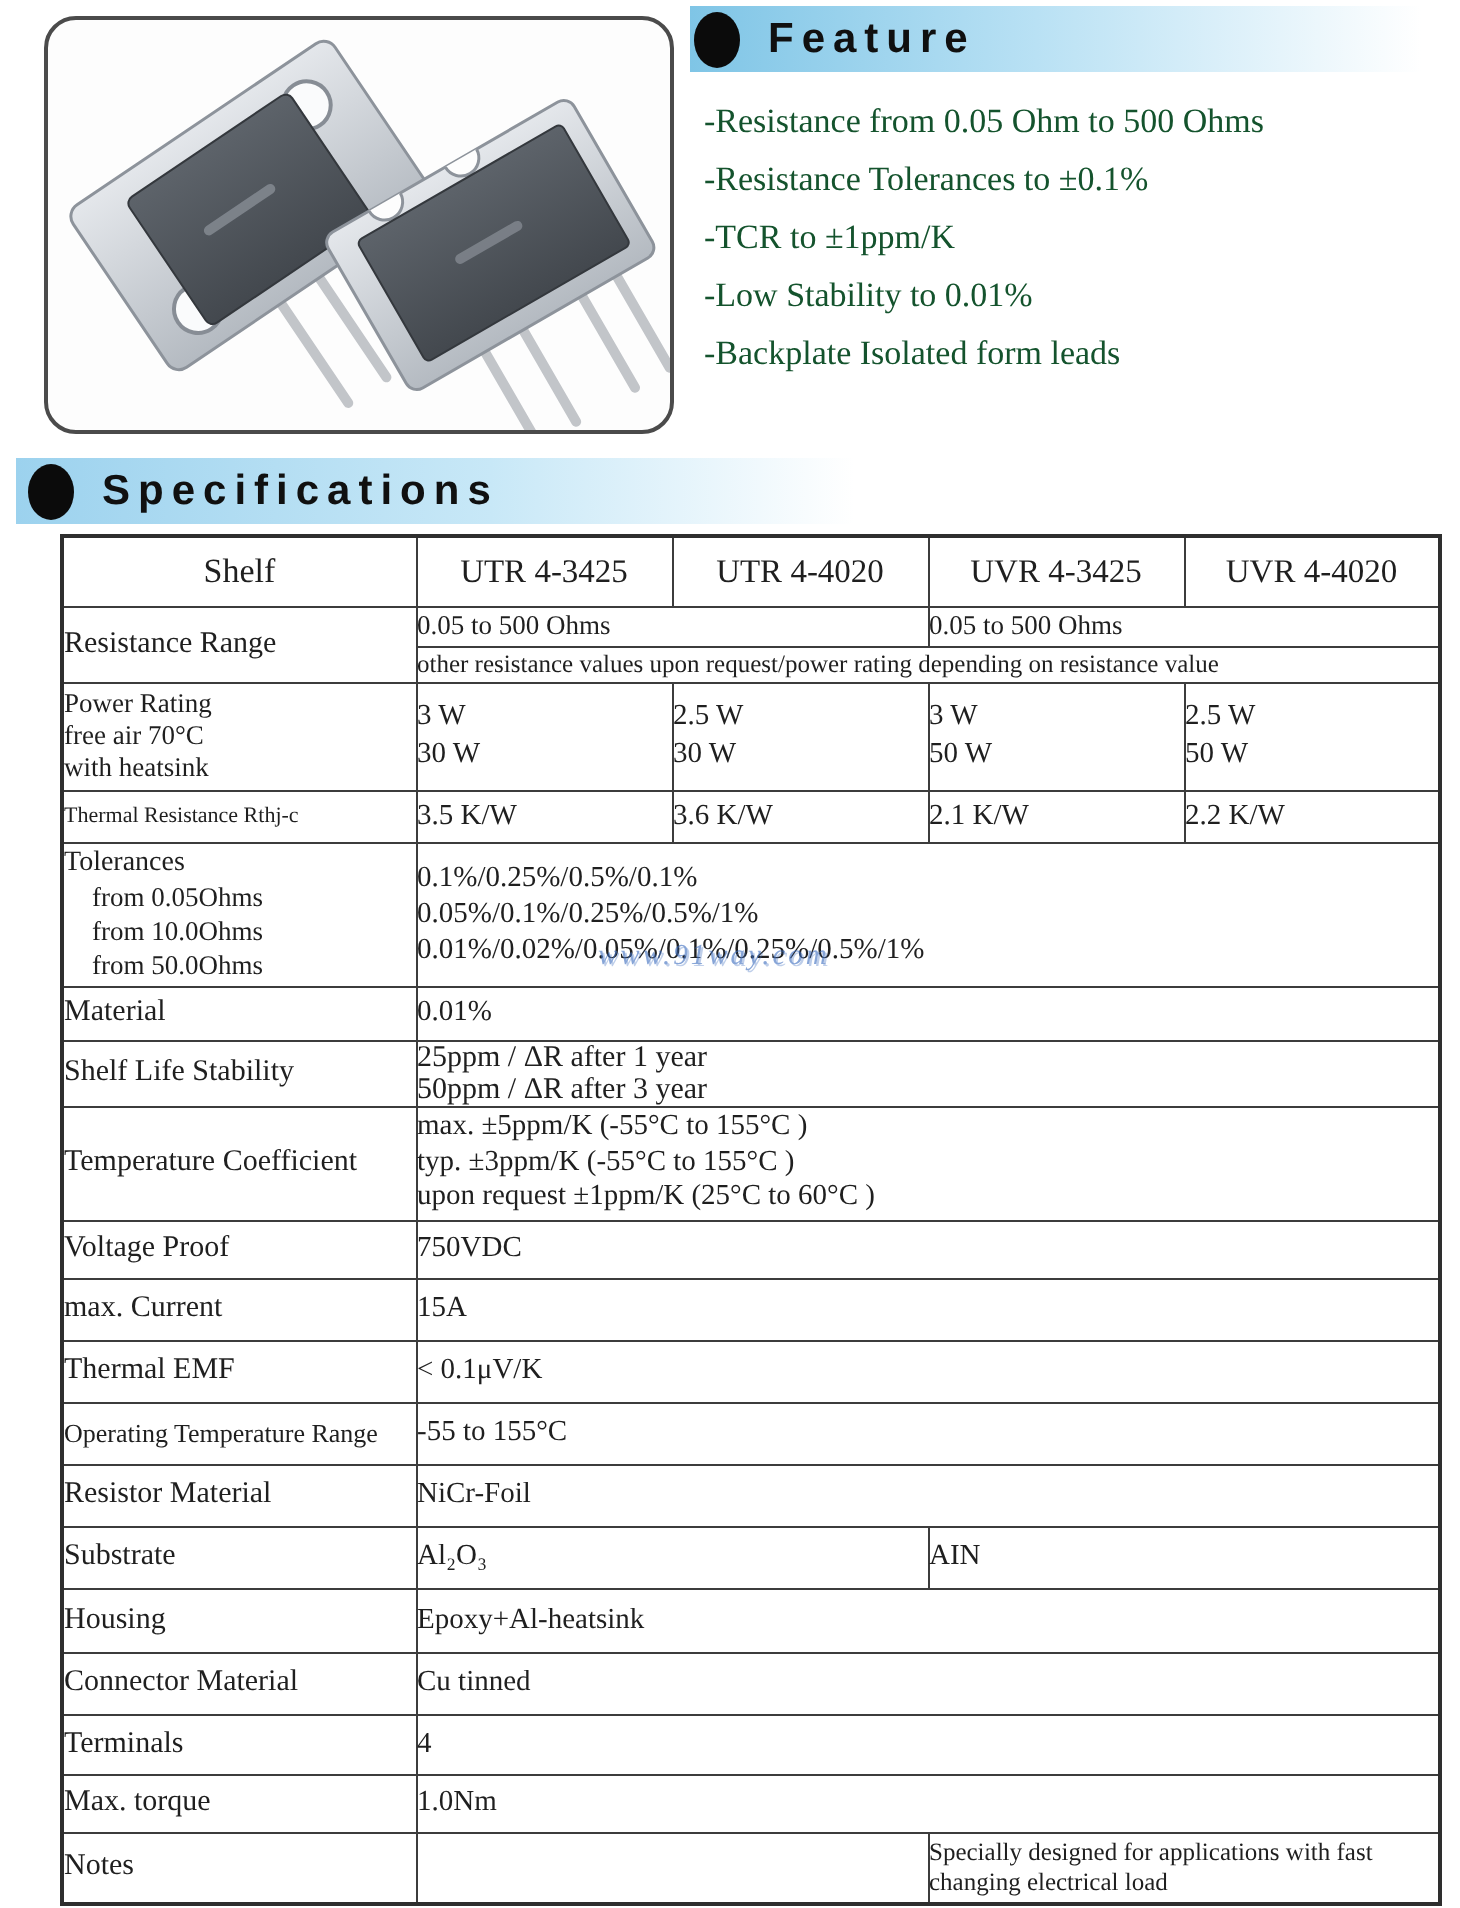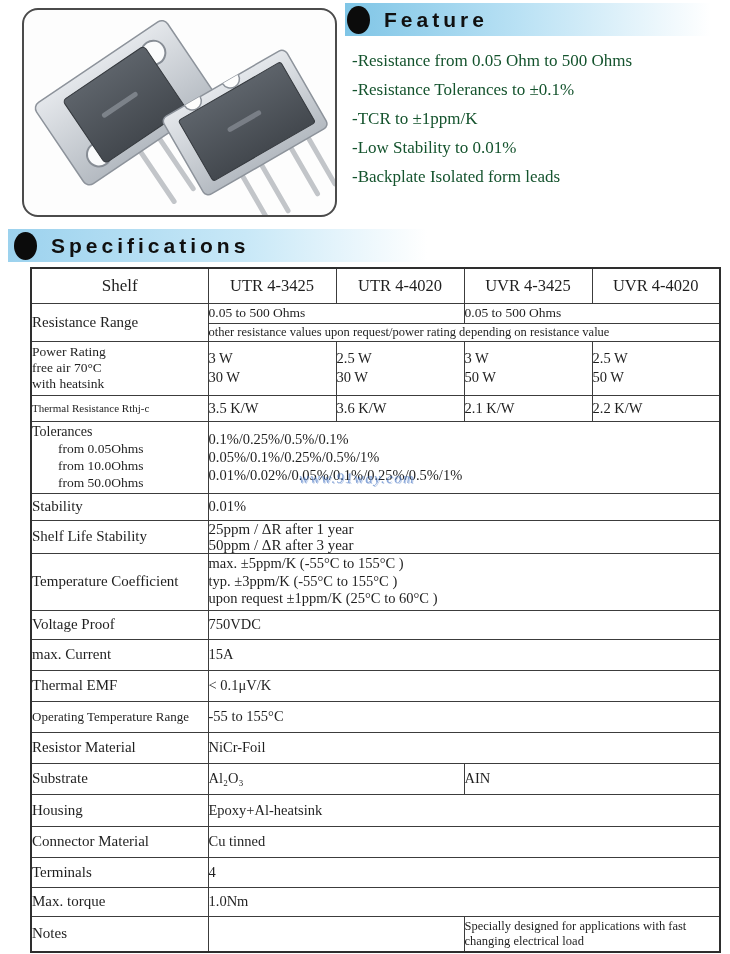--- a/index.html
+++ b/index.html
@@ -36,21 +36,21 @@
   .lbl-sm { font-size:13px; }
   .lbl-lg { font-size:11px; }
   .lbl-multi div { font-size:13.5px; line-height:16px; }
   .val { text-align:left; font-size:14.5px; }
   .val-sm { font-size:13.5px; }
   .note { font-size:12.5px; }
   .val2 div { line-height:19px; }
   .val3 div { line-height:17.5px; }
   .shelf div { line-height:16px; font-size:15px; }
   .tol-label > .tol-main { font-size:14px; line-height:17px; }
-  .tol-label > .tol-sub { font-size:13.5px; line-height:17px; padding-left:26px; }
+  .tol-label > .tol-sub { font-size:13.5px; line-height:17px; padding-left:14px; }
   .tolval { text-align:left; padding-left:38px; }
   .tolval div { font-size:14.5px; line-height:18px; }
   .notes-val div { font-size:12.5px; line-height:15px; }
 
   
   .watermark { position:absolute; left:299px; top:470px; font-style:italic;
     font-size:14.5px; letter-spacing:1.5px; color:#3f6fc0; opacity:.62;
     text-shadow:1px 1px 0 rgba(63,111,192,.55); white-space:nowrap; pointer-events:none; }
 </style>
 </head>
@@ -184,21 +184,21 @@
       <div class="tol-sub">from 50.0Ohms</div>
     </td>
     <td class="tolval" colspan="4">
       <div>0.1%/0.25%/0.5%/0.1%</div>
       <div>0.05%/0.1%/0.25%/0.5%/1%</div>
       <div>0.01%/0.02%/0.05%/0.1%/0.25%/0.5%/1%</div>
     </td>
   </tr>
 
   <tr style="height:27px">
-    <td class="lbl">Stability</td>
+    <td class="lbl">Material</td>
     <td class="val" colspan="4">0.01%</td>
   </tr>
 
   <tr style="height:32px">
     <td class="lbl">Shelf Life Stability</td>
     <td class="val shelf" colspan="4">
       <div>25ppm / ΔR after 1 year</div>
       <div>50ppm / ΔR after 3 year</div>
     </td>
   </tr>

